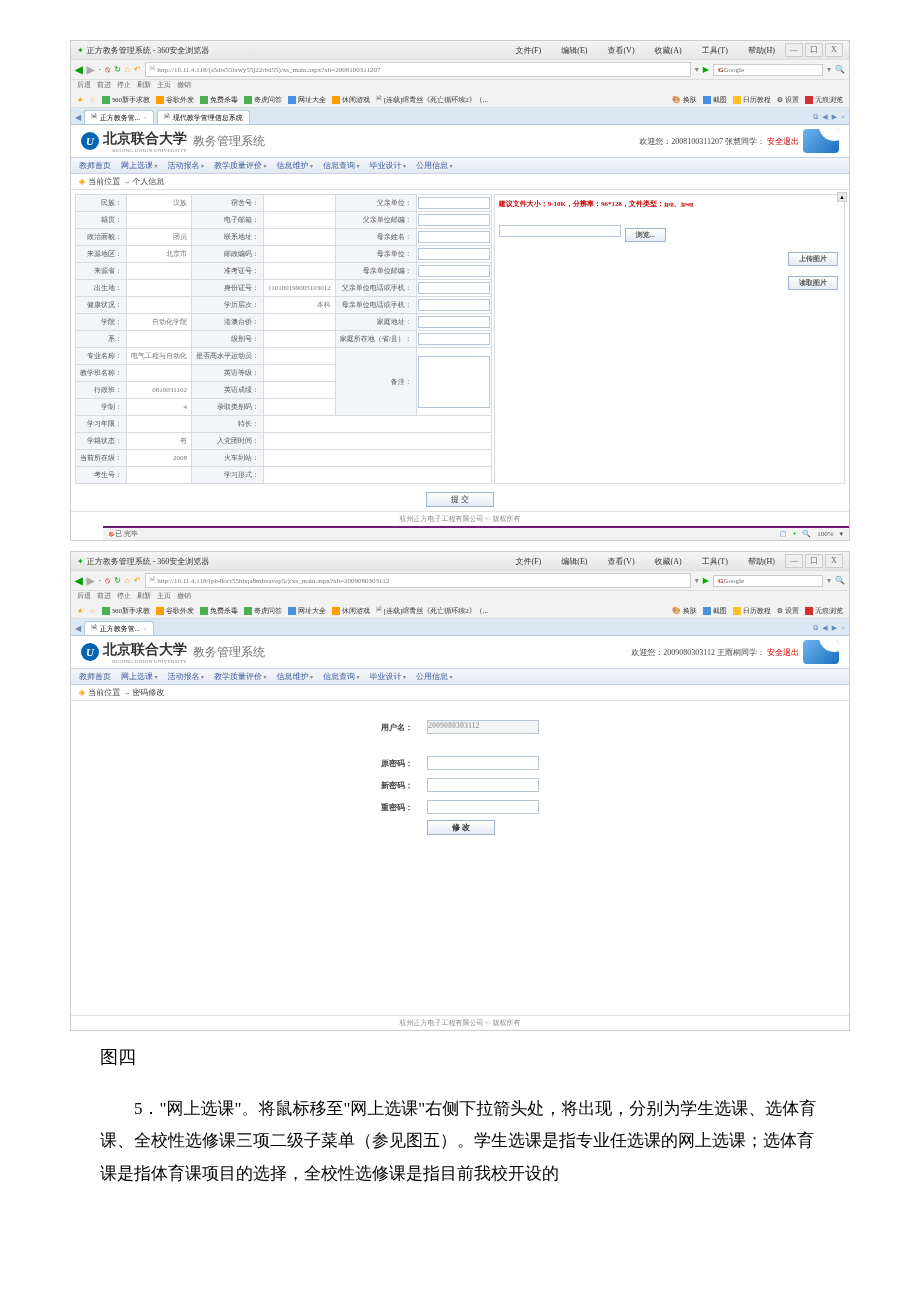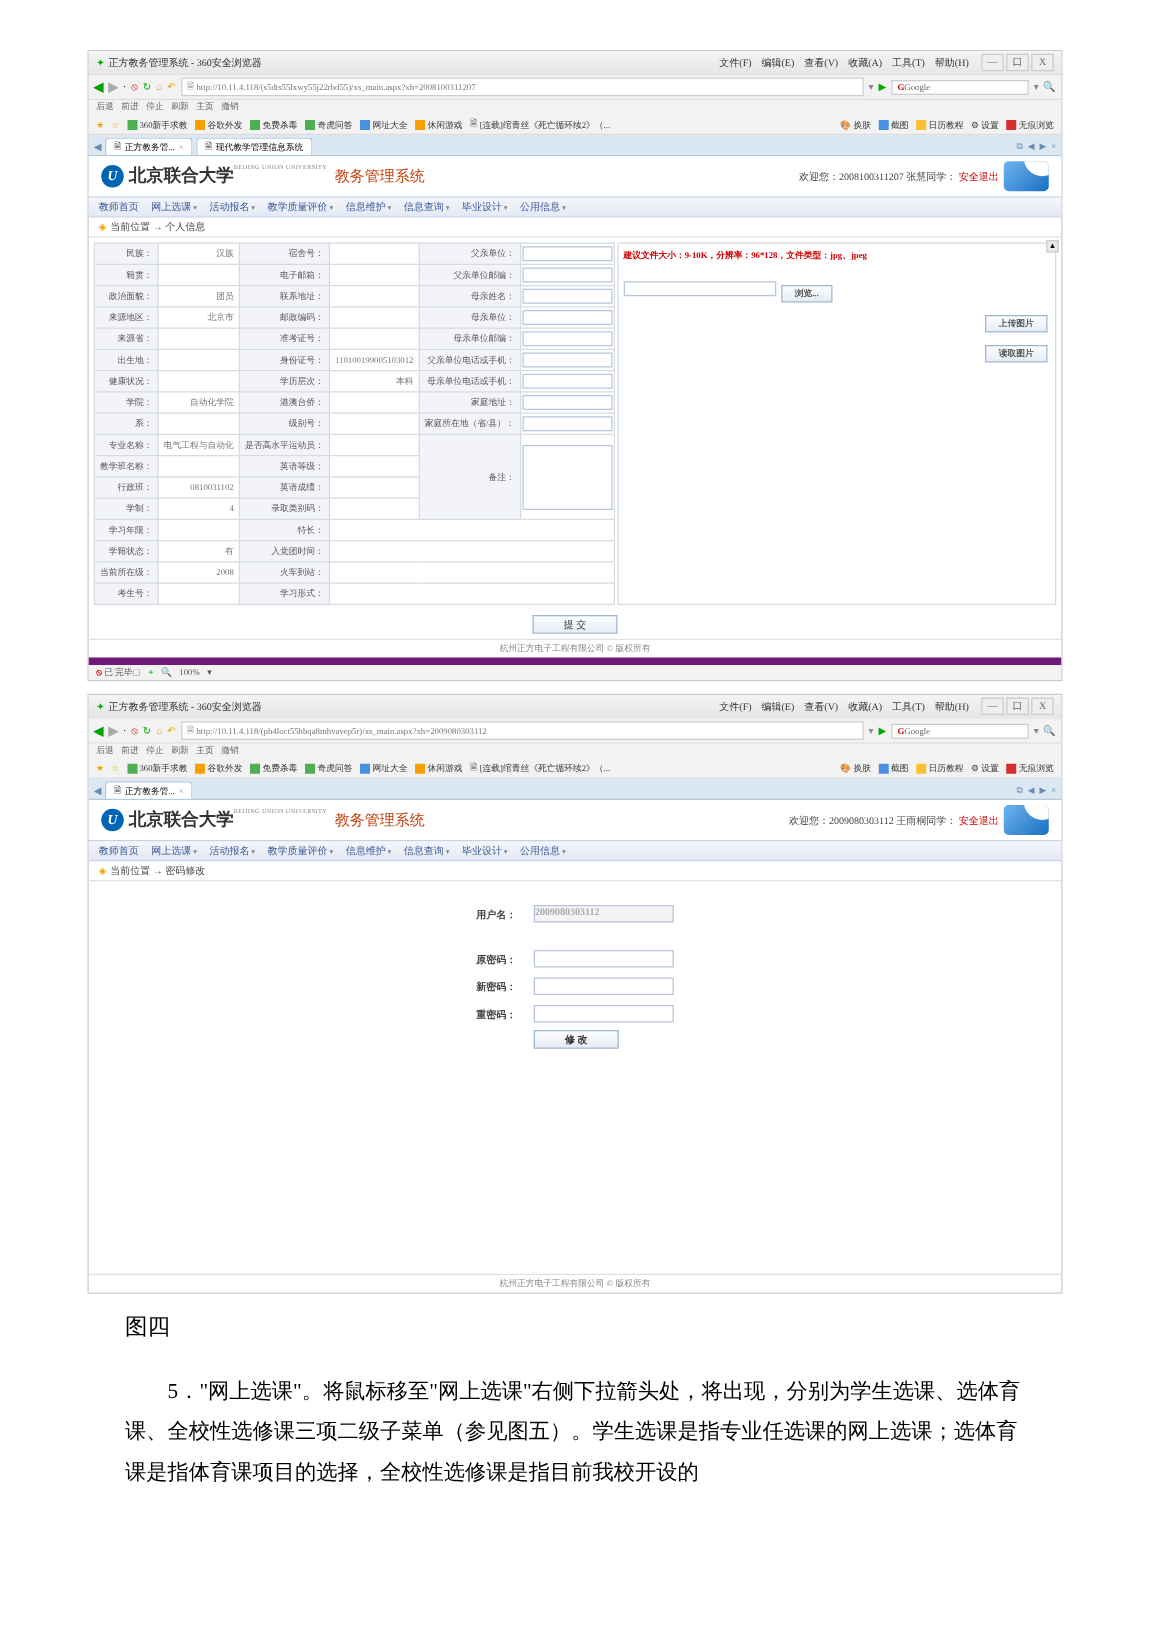--- a/index.html
+++ b/index.html
@@ -41,21 +41,21 @@
   line-height: 12px;
   text-align: center;
   font-size: 8px;
   color: #666;
   background: #eee;
   border: 1px solid #ccc;
 }
 .menu-bar {
   padding: 1px 6px;
   display: flex;
-  gap: 8px;
+  gap: 20px;
   color: #333;
   background: #f6f6f6;
 }
 .nav-bar {
   display: flex;
   align-items: center;
   padding: 2px 4px;
   gap: 4px;
   background: #f2f2f2;
   border-bottom: 1px solid #ddd;
@@ -174,25 +174,26 @@
   display: flex;
   align-items: center;
   justify-content: center;
   color: #fff;
   font-style: italic;
   font-weight: bold;
   font-size: 11px;
 }
 .uni-logo .uni-text {
   display: flex;
+  flex-direction: column;
   text-align: right;
 }
 .uni-logo .uni-name { font-family: "KaiTi","STKaiti",serif; font-size: 14px; color: #333; font-weight: bold; }
 .uni-logo .uni-sub { font-size: 5px; color: #888; letter-spacing: 0.3px; }
-.uni-logo .sys-name { font-size: 12px; color: #c2410c; margin-left: 2px; align-self: center; }
+.uni-logo .sys-name { font-size: 12px; color: #737373; margin-left: 2px; align-self: center; }
 .welcome-right { display: flex; align-items: center; gap: 4px; }
 .welcome-text { font-size: 8px; color: #444; }
 .welcome-right .swoosh {
   width: 36px; height: 24px;
   background: linear-gradient(135deg, #6fb4f0, #1a6fc0);
   border-radius: 4px;
   position: relative;
   overflow: hidden;
 }
 .welcome-right .swoosh::after {
@@ -292,27 +293,28 @@
 }
 .footer-text {
   text-align: center;
   font-size: 7px;
   color: #888;
   padding: 2px;
   border-top: 1px solid #e0e0e0;
 }
 .status-bar {
   display: flex;
-  justify-content: flex-start;
+  justify-content: space-between;
   align-items: center;
   padding: 1px 6px;
   font-size: 7px;
   background: #f2f2f2;
-  border-top: 6px solid #701a75;
+  border-top: 2px solid #701a75;
   color: #555;
+  margin-left: 32px;
 }
 .status-right { display: flex; gap: 6px; align-items: center; }
 .abort-icon { color: #d00; font-weight: bold; }
 .plus-icon { color: #0a0; font-weight: bold; }
 .caption {
   font-family: "SimSun", serif;
   font-size: 18px;
   margin: 14px 30px 24px;
 }
 .body-text {

